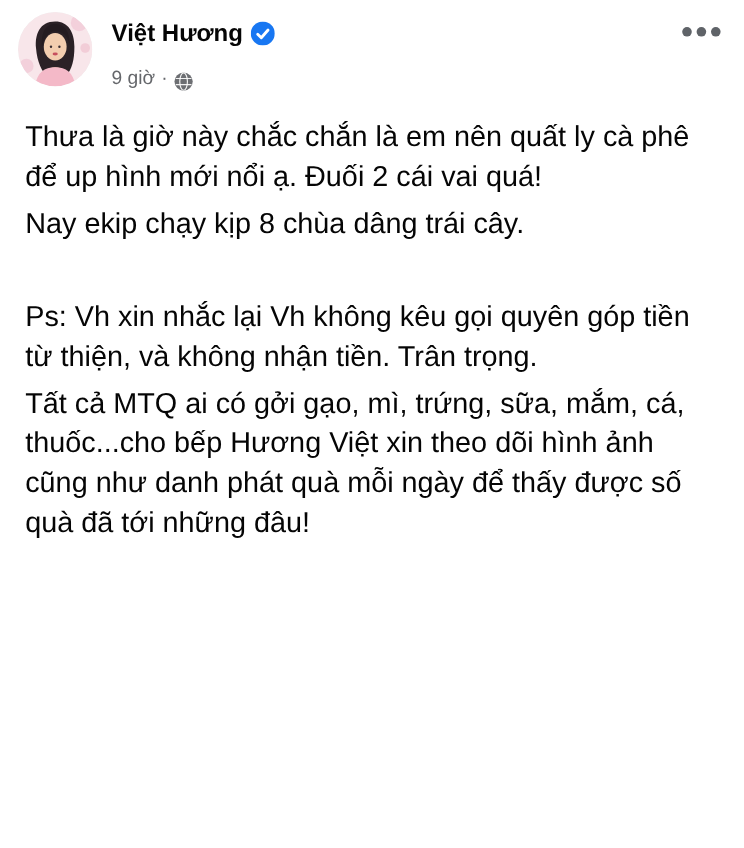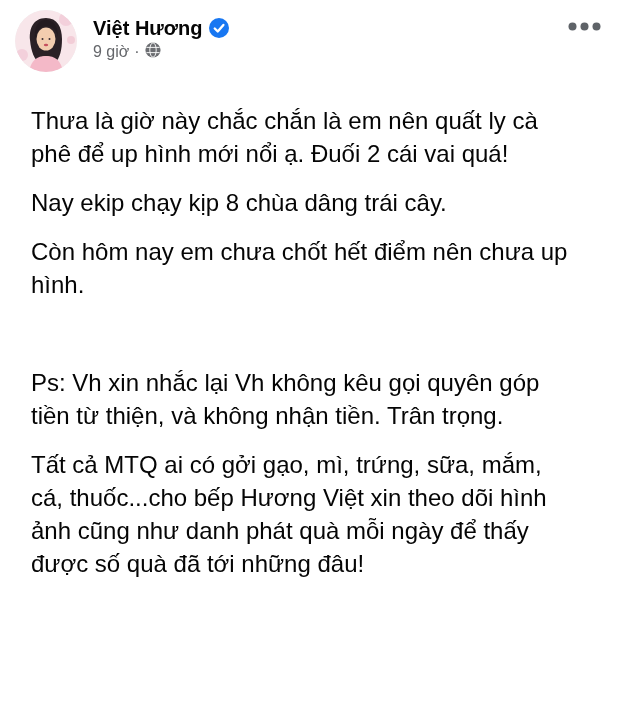--- a/index.html
+++ b/index.html
@@ -16,31 +16,31 @@
   .avatar {
     width: 62px; height: 62px; border-radius: 50%; overflow: hidden;
     flex: none; cursor: pointer; box-shadow: inset 0 0 0 1px rgba(0,0,0,.06);
   }
   .avatar svg { display: block; width: 62px; height: 62px; }
   .header-meta { margin-left: 16px; padding-top: 5px; min-width: 0; }
   .name-row { display: flex; align-items: center; gap: 7px; }
   .author-name { font-size: 20px; line-height: 26px; font-weight: 700; color: #050505; cursor: pointer; }
   .verified { display: inline-flex; }
   .verified svg { width: 20px; height: 20px; display: block; }
-  .sub-row { display: flex; align-items: flex-start; gap: 5px; margin-top: 1px; color: #65676B; font-size: 16px; line-height: 20px; }
+  .sub-row { display: flex; align-items: flex-end; gap: 5px; margin-top: 15px; color: #65676B; font-size: 16px; line-height: 20px; }
   .timestamp { cursor: pointer; }
   .sep { color: #65676B; }
   .globe svg { width: 16px; height: 16px; display: block; opacity: .95; }
 
   .more-btn { position: absolute; top: 16px; right: 13px; padding: 6px; border-radius: 50%; cursor: pointer; }
   .more-btn svg { display: block; width: 33px; height: 9px; }
 
   
   .post-text { padding: 16px 27px 0 15px; font-size: 24px; line-height: 33px; color: #050505; letter-spacing: 0; }
-  .post-text p { margin: 16px; min-height: 33px; white-space: pre-wrap; word-wrap: break-word; }
+  .post-text p { margin: 6px; min-height: 33px; white-space: pre-wrap; word-wrap: break-word; }
   .heart-svg { width: 27px; height: 25px; vertical-align: -3px; display: inline-block; }
 </style>
 </head>
 <body>
 
 <div class="post-card">
 
   <div class="post-header">
     <div class="avatar">
       <svg viewBox="0 0 62 62">
@@ -94,19 +94,18 @@
         <circle cx="4.5" cy="4.5" r="4" fill="#5F6368"></circle>
         <circle cx="16.5" cy="4.5" r="4" fill="#5F6368"></circle>
         <circle cx="28.5" cy="4.5" r="4" fill="#5F6368"></circle>
       </svg>
     </div>
   </div>
 
   <div class="post-text">
       <p>Thưa là giờ này chắc chắn là em nên quất ly cà phê để up hình mới nổi ạ. Đuối 2 cái vai quá!</p>
       <p>Nay ekip chạy kịp 8 chùa dâng trái cây.</p>
-      <p>Còn hôm nay em chưa chốt hết điểm nên chưa up hình.</p>
       <p></p>
       <p>Ps: Vh xin nhắc lại Vh không kêu gọi quyên góp tiền từ thiện, và không nhận tiền. Trân trọng.</p>
       <p>Tất cả MTQ ai có gởi gạo, mì, trứng, sữa, mắm, cá, thuốc...cho bếp Hương Việt xin theo dõi hình ảnh cũng như danh phát quà mỗi ngày để thấy được số quà đã tới những đâu!</p>
     </div>
 
 </div>
 
 </body></html>

